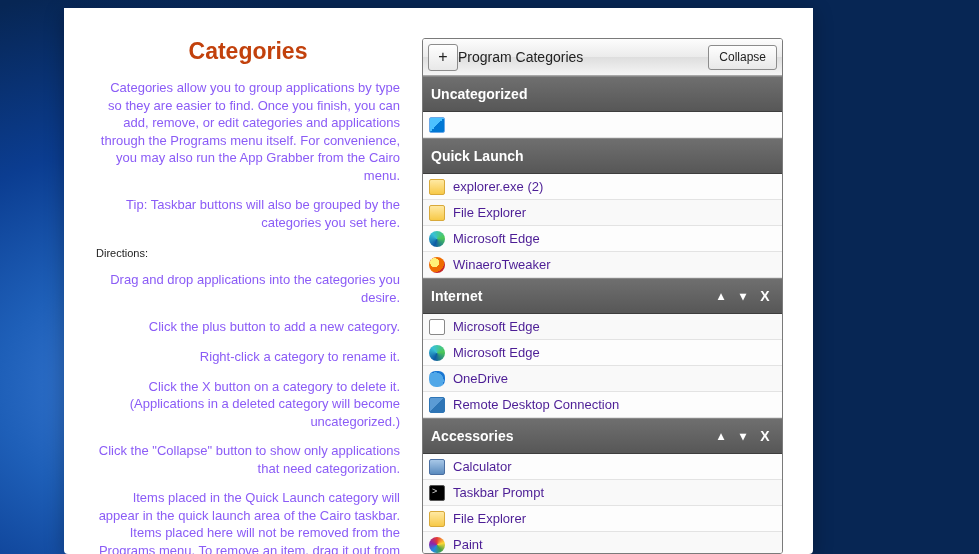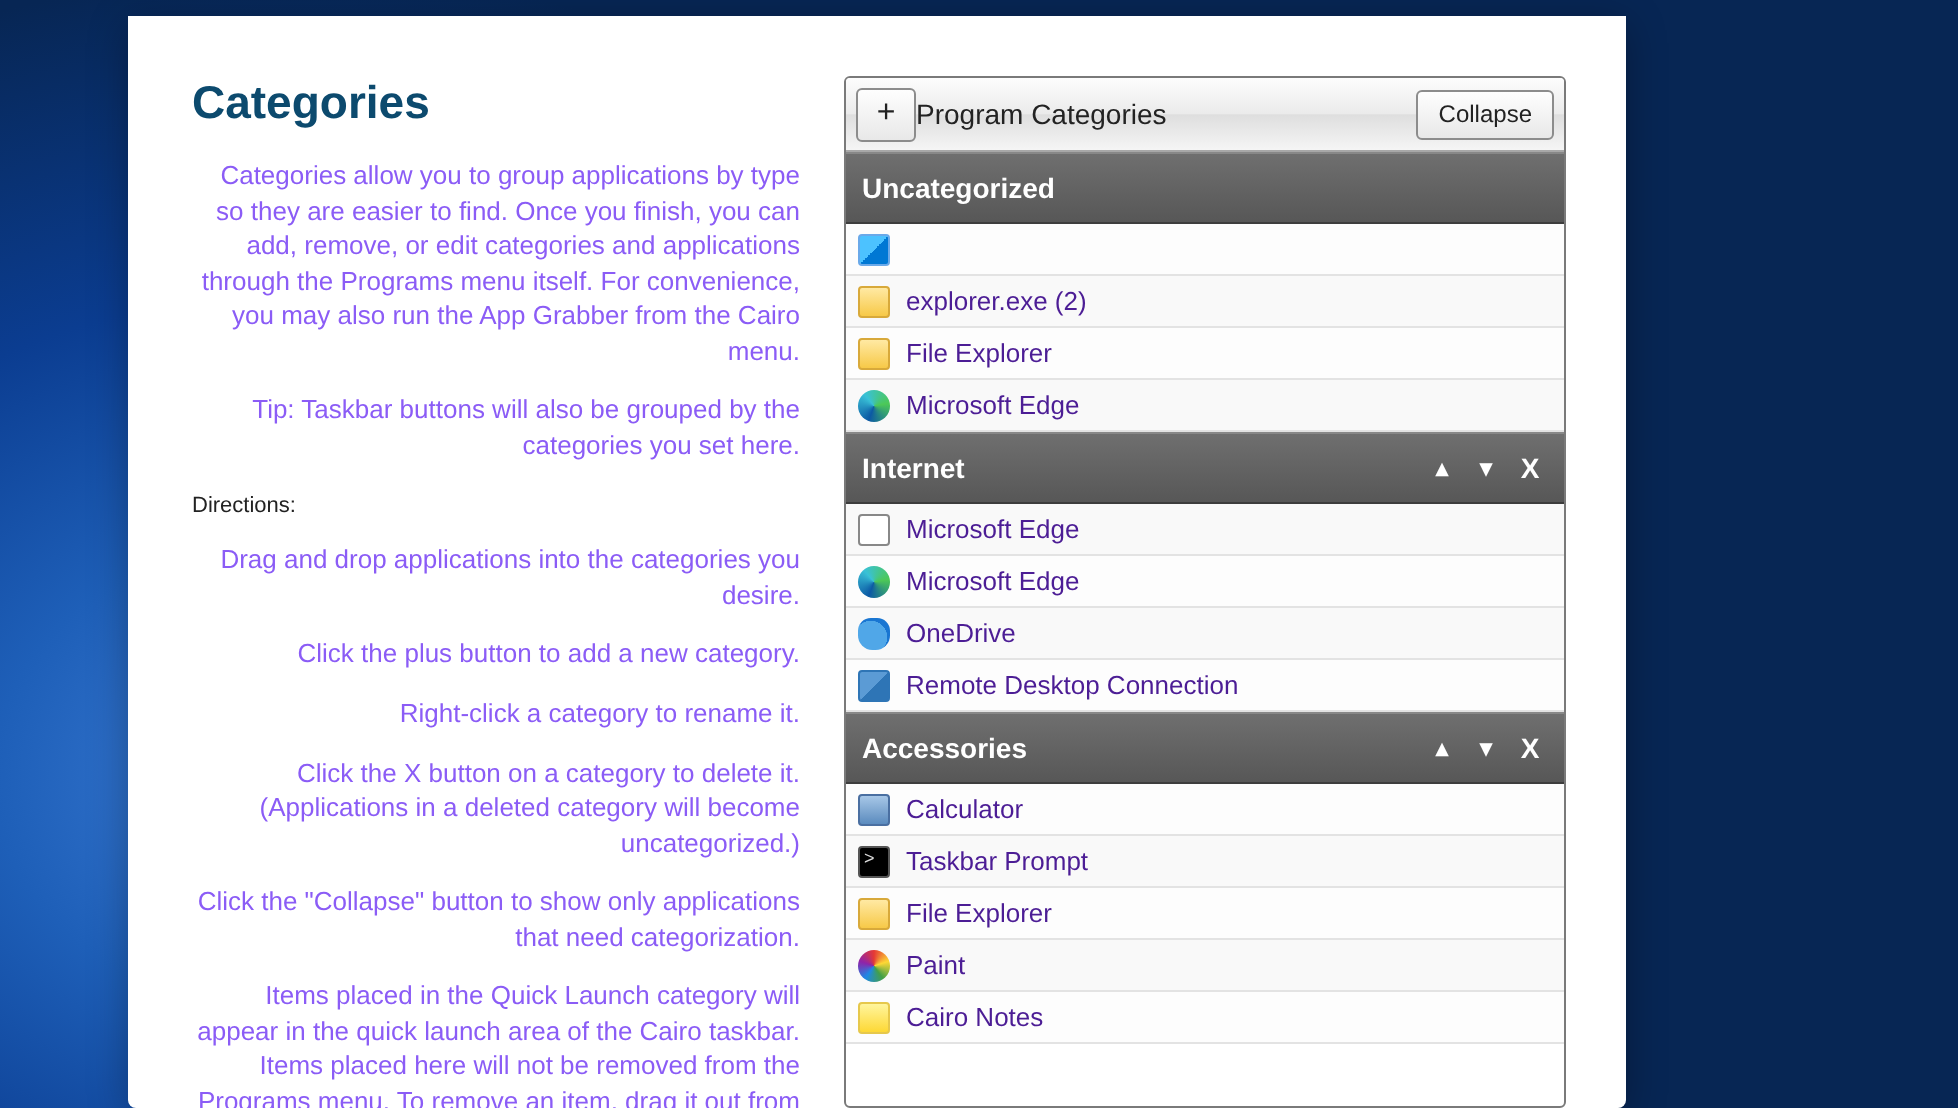--- a/index.html
+++ b/index.html
@@ -19,22 +19,23 @@
     padding: 30px 30px 0 32px;
   }
   .left-col {
     flex: 0 0 326px;
     padding-right: 22px;
     color: #333;
   }
   .left-col h1 {
     font-size: 23px;
     font-weight: 600;
-    color: #0c4a6e;
+    color: #c2410c;
     margin-bottom: 14px;
+    text-align: center;
   }
   .left-col p {
     font-size: 13px;
     line-height: 1.35;
     color: #8b5cf6;
     margin-bottom: 12px;
     text-align: right;
   }
   .left-col h2 {
     font-size: 11px;
@@ -160,31 +161,38 @@
       <div class="btn btn-collapse">Collapse</div>
     </div>
     <div class="scroll-area" id="scroll-area">
         <div class="cat-header">
           <span class="cat-name">Uncategorized</span>
         </div>
         <div class="item-row">
           <span class="icon icon-win"></span>
           <span></span>
         </div>
+        <div class="cat-header">
+          <span class="cat-name">Quick Launch</span>
+        </div>
         <div class="item-row">
           <span class="icon icon-folder"></span>
           <span>explorer.exe (2)</span>
         </div>
         <div class="item-row">
           <span class="icon icon-folder"></span>
           <span>File Explorer</span>
         </div>
         <div class="item-row">
           <span class="icon icon-edge"></span>
           <span>Microsoft Edge</span>
+        </div>
+        <div class="item-row">
+          <span class="icon icon-winaero"></span>
+          <span>WinaeroTweaker</span>
         </div>
         <div class="cat-header">
           <span class="cat-name">Internet</span>
           <span class="cat-ctrl">▴</span>
           <span class="cat-ctrl">▾</span>
           <span class="cat-ctrl x">X</span>
         </div>
         <div class="item-row">
           <span class="icon icon-doc"></span>
           <span>Microsoft Edge</span>

